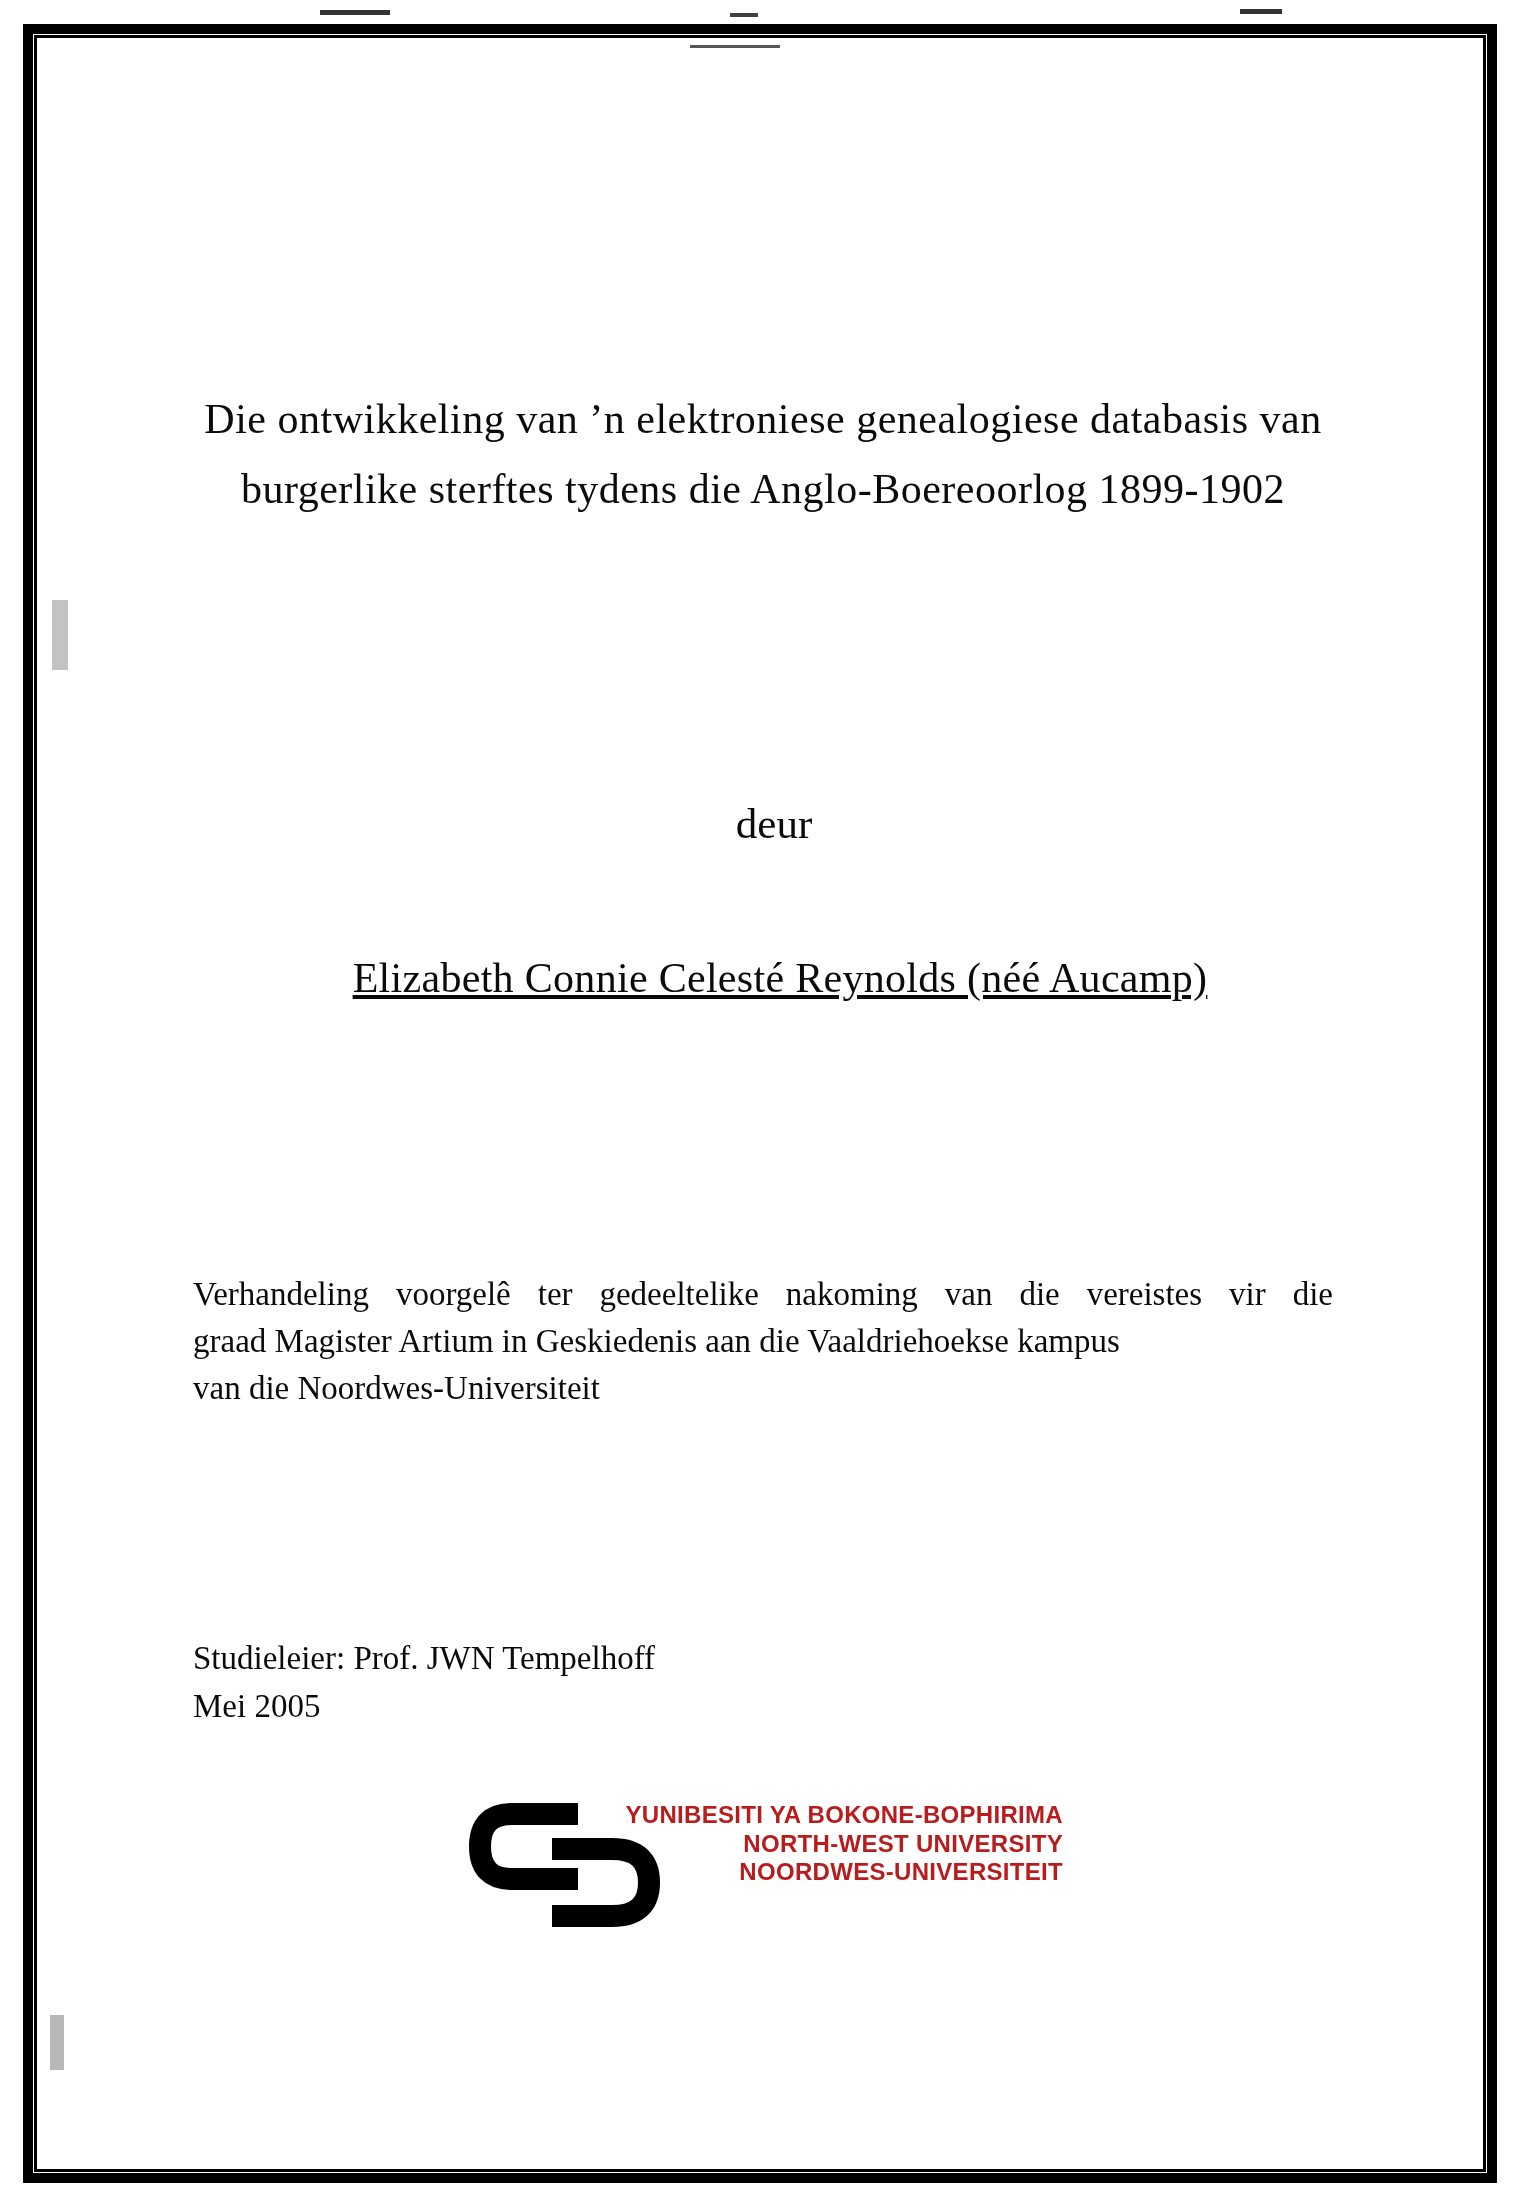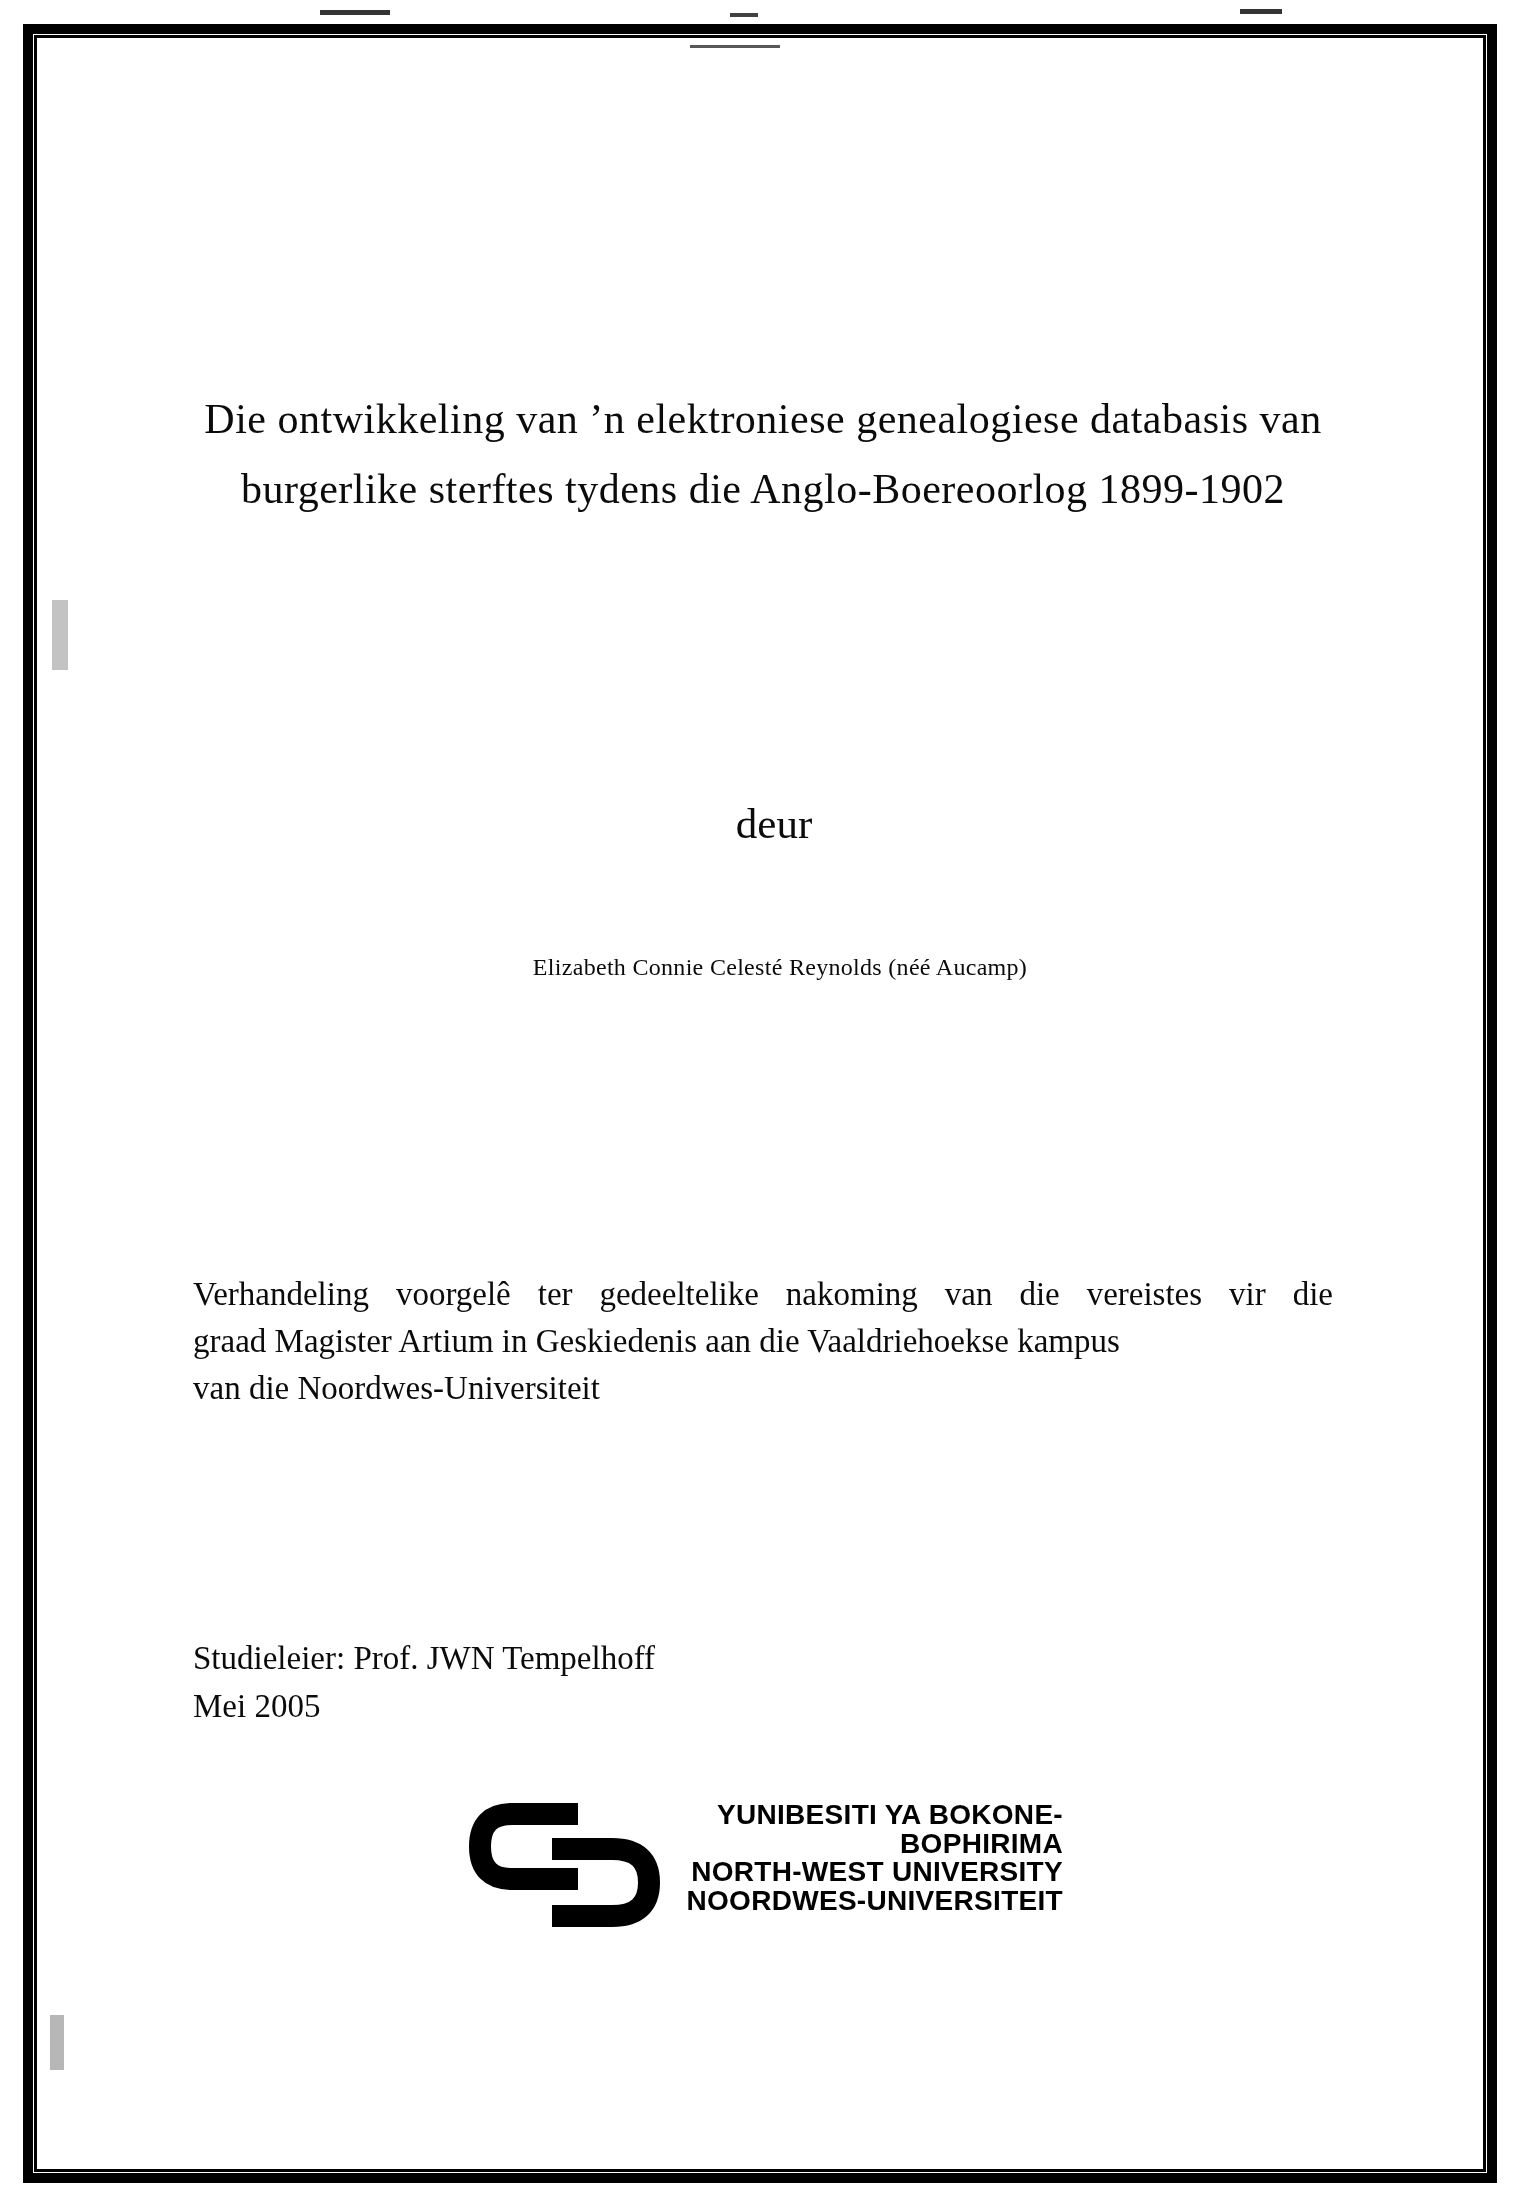--- a/index.html
+++ b/index.html
@@ -43,23 +43,24 @@
   .byline {
     position: absolute;
     left: 204px; top: 799px; width: 1140px;
     font-size: 43px;
     text-align: center;
   }
 
   .author {
     position: absolute;
     left: 210px; top: 954px; width: 1140px;
-    font-size: 24px;
+    font-size: 42px;
     text-align: center;
     letter-spacing: 0.3px;
+    text-decoration: underline;
   }
 
   .statement {
     position: absolute;
     left: 193px; top: 1227px; width: 1140px;
     font-size: 33px;
     line-height: 47px;
     margin-top: 44px;
   }
   .statement .just {
@@ -82,24 +83,24 @@
     position: absolute;
     left: 466px; top: 1800px;
     width: 200px; height: 130px;
   }
   .logo-text {
     position: absolute;
     left: 585px; top: 1801px; width: 478px;
     text-align: right;
     font-family: "Liberation Sans", sans-serif;
     font-weight: 700;
-    font-size: 28px;
+    font-size: 24px;
     line-height: 28.5px;
     letter-spacing: 0.3px;
-    color: #000000;
+    color: #b91c1c;
   }
   .logo-text .ln { display: block; }
 </style>
 </head>
 <body>
 
 <div class="frame-outer">
   <div class="frame-inner"></div>
 </div>
 

